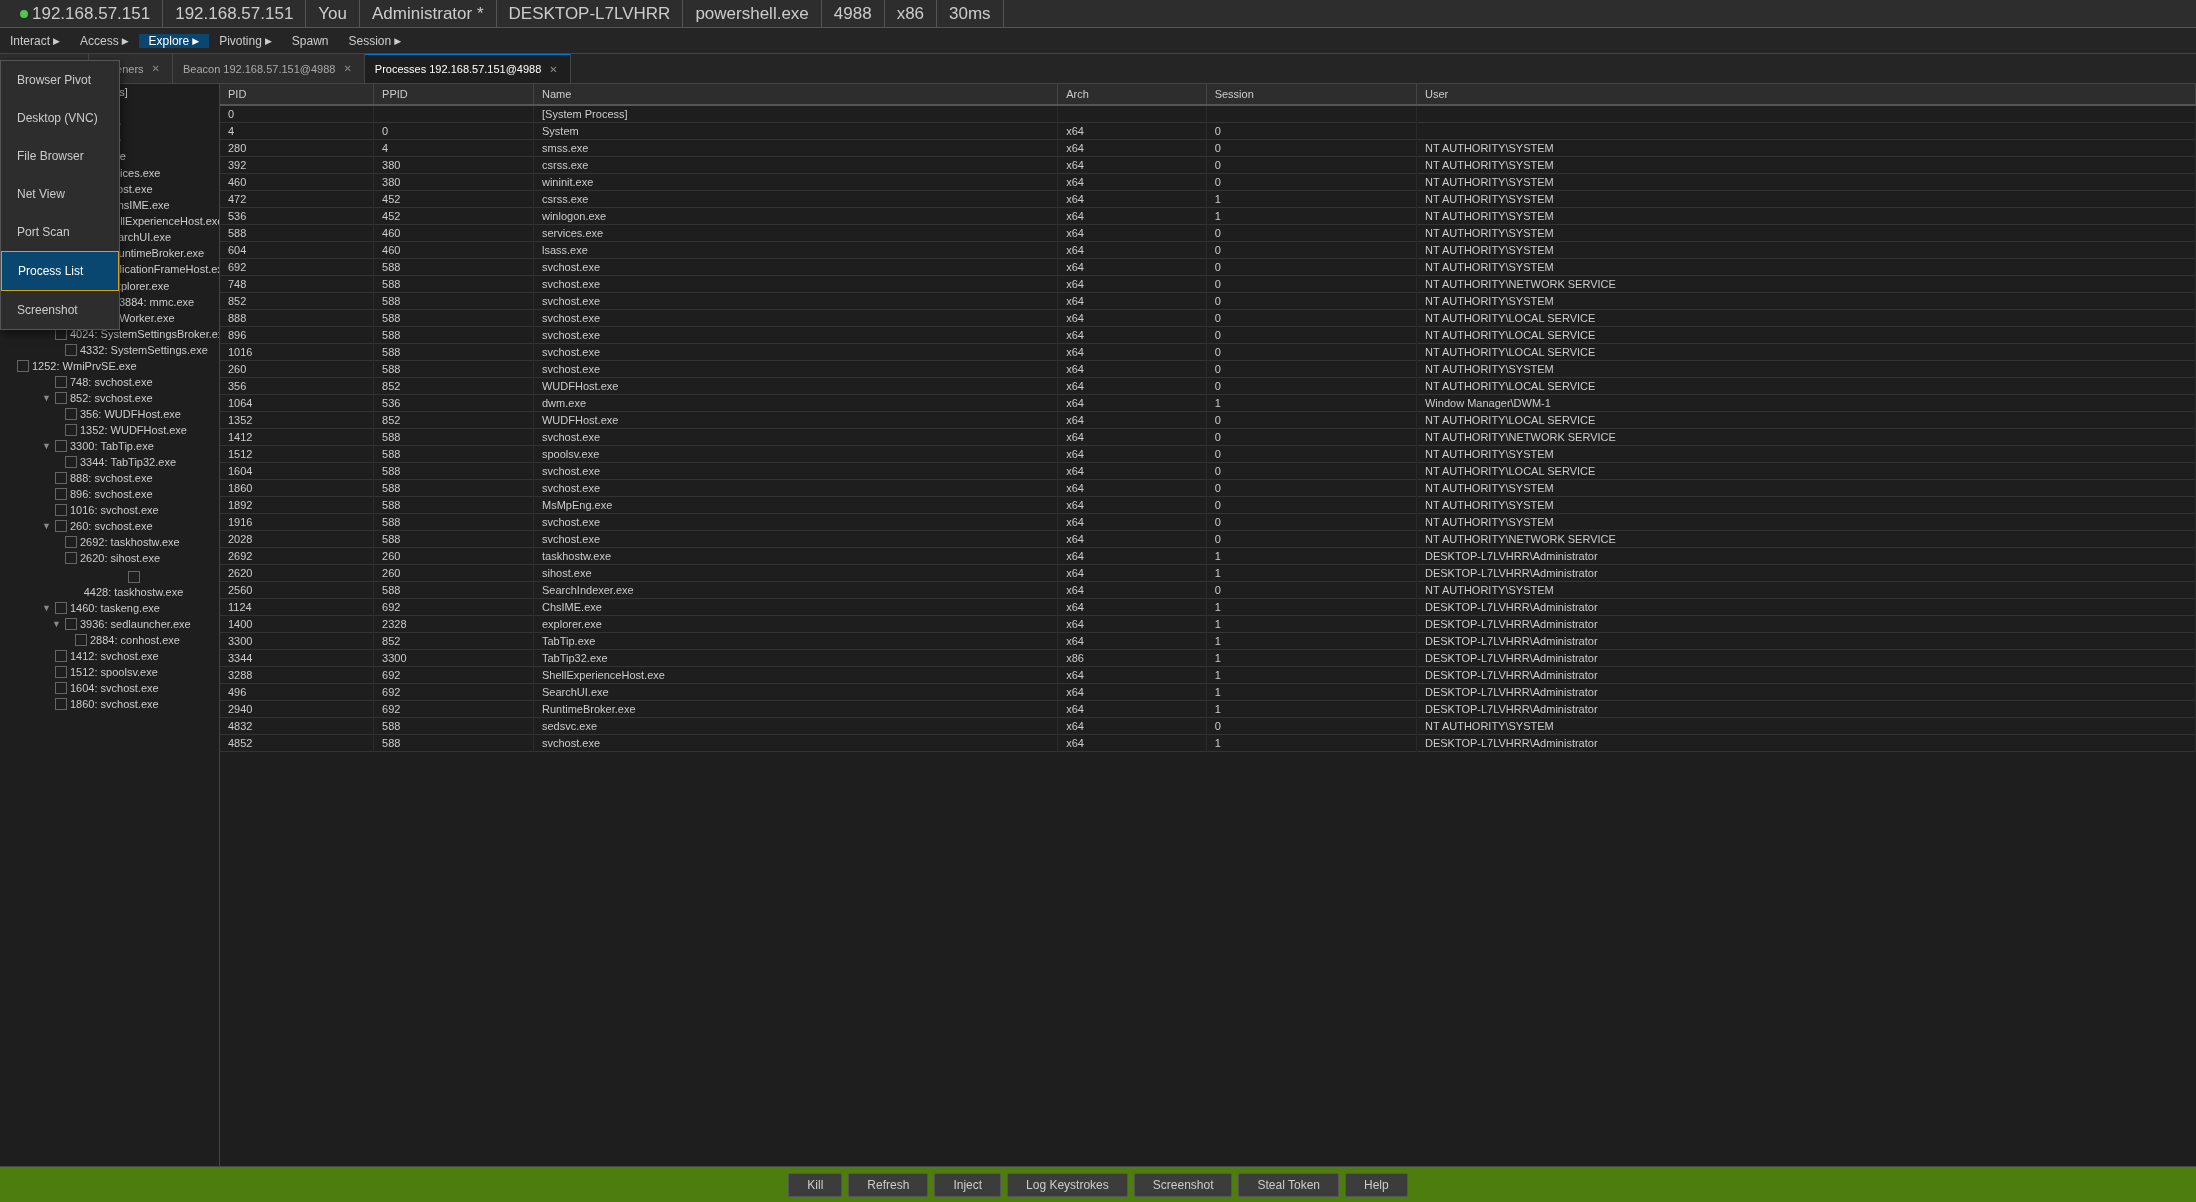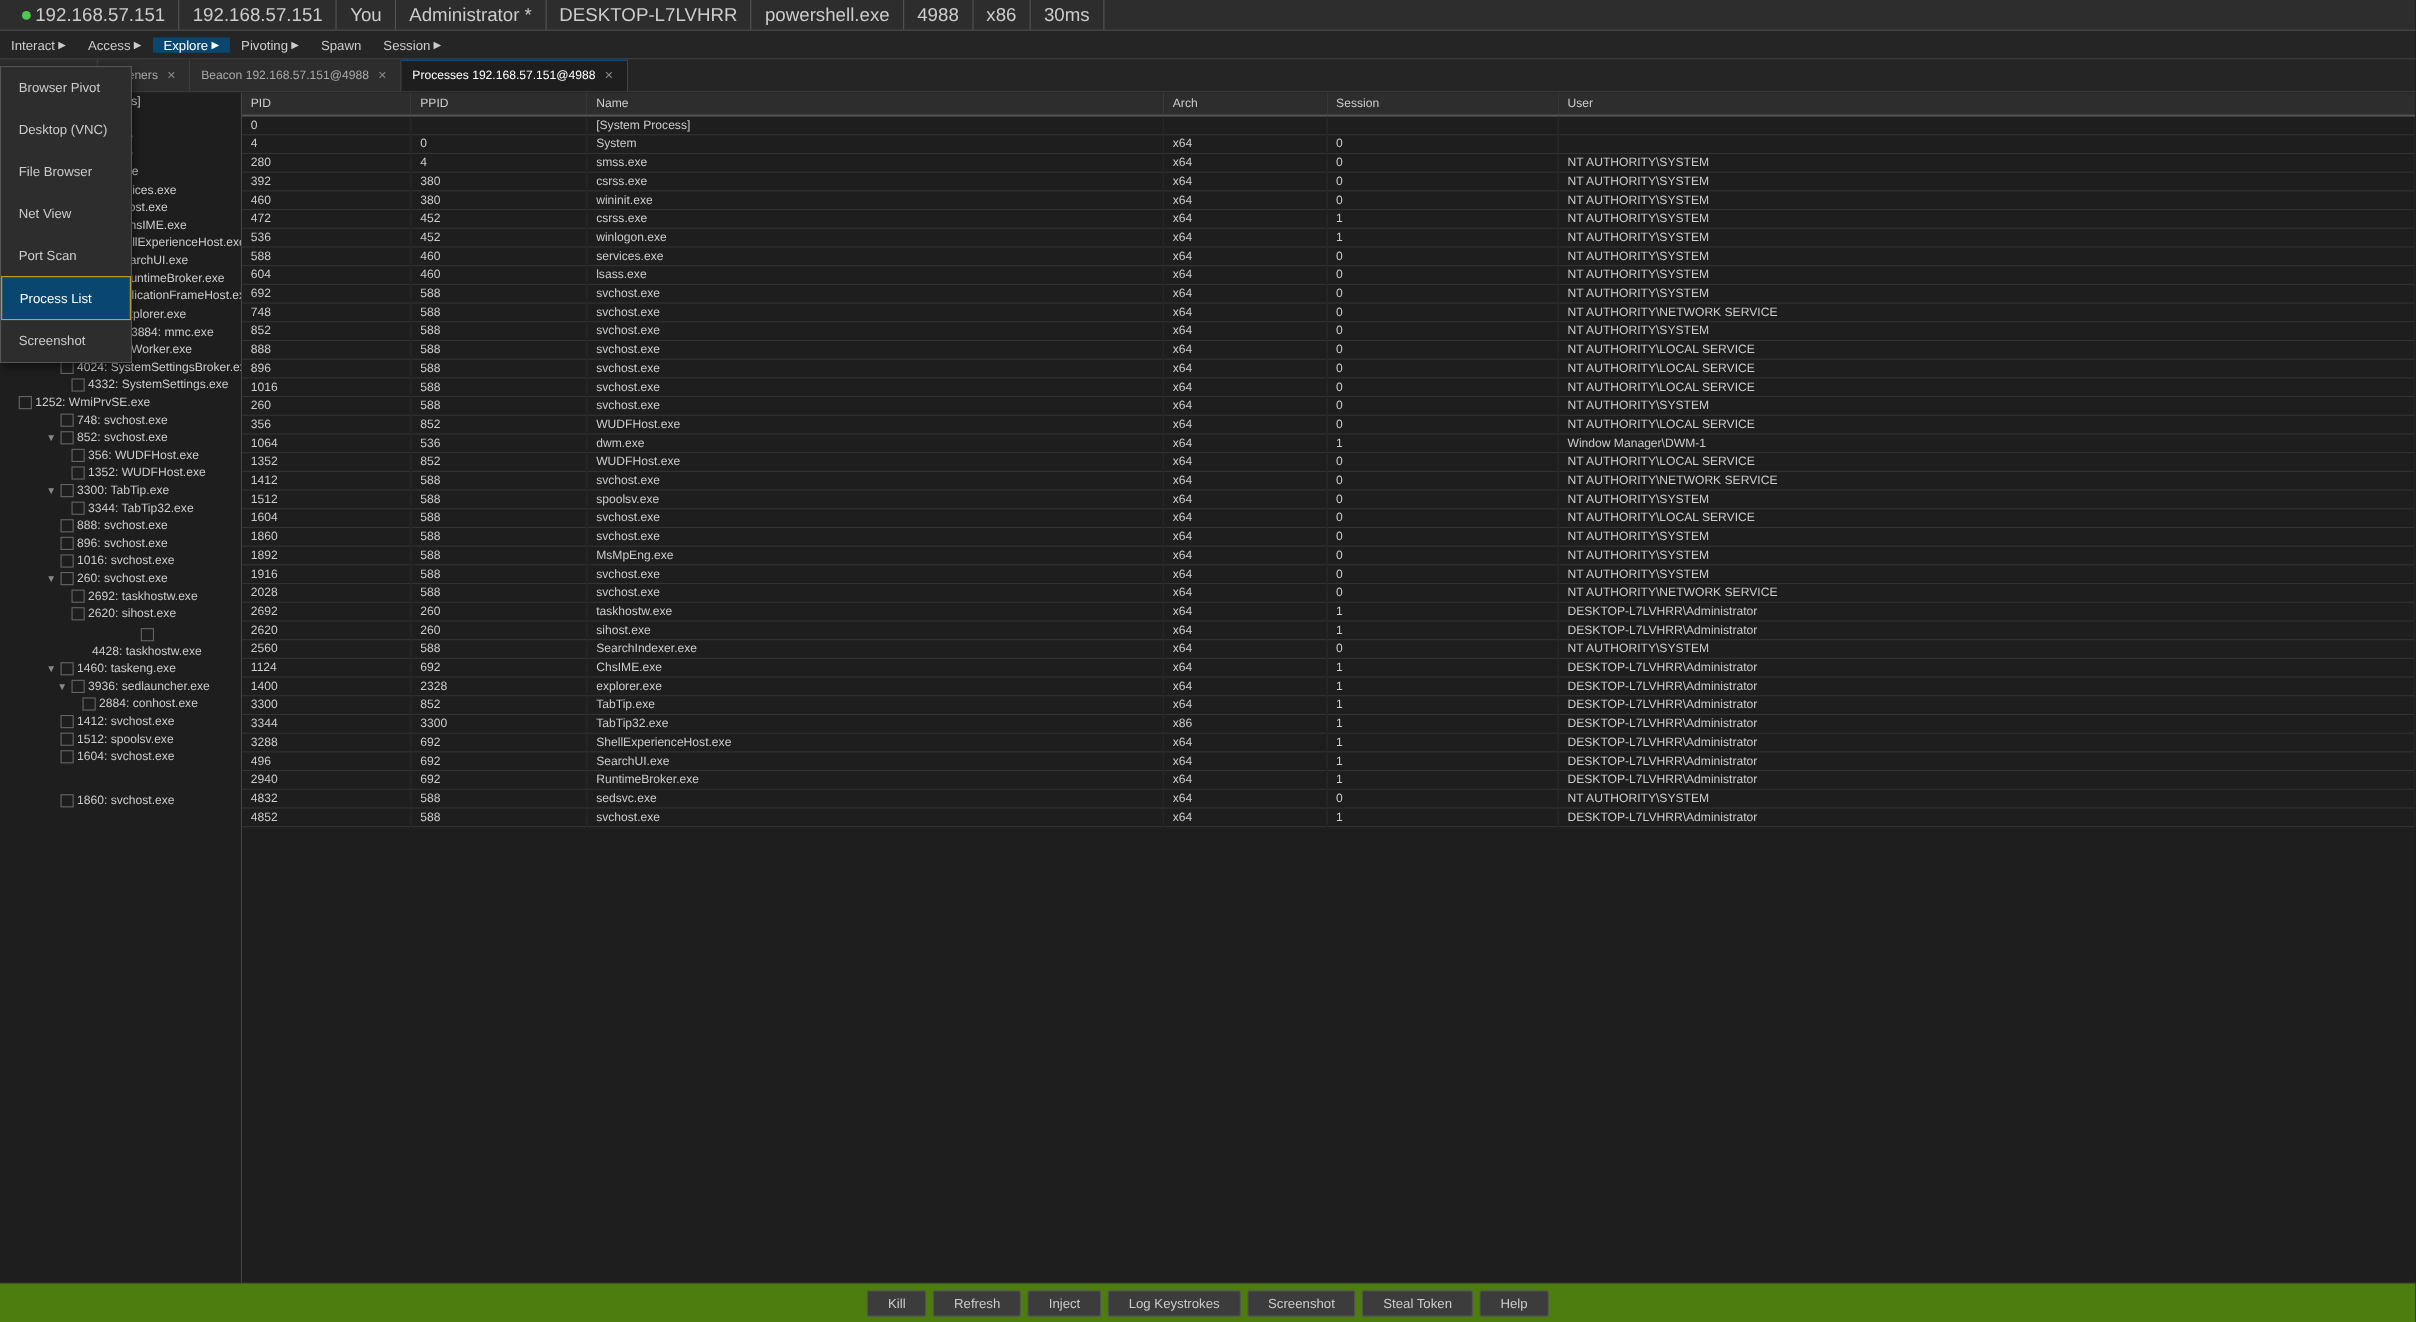--- a/index.html
+++ b/index.html
@@ -520,21 +520,21 @@
     <div class="tree-item" style="padding-left:42px;">
       <span style="width:10px;display:inline-block;"></span>
       <span class="checkbox"></span>
       <span>1512: spoolsv.exe</span>
     </div>
     <div class="tree-item" style="padding-left:42px;">
       <span style="width:10px;display:inline-block;"></span>
       <span class="checkbox"></span>
       <span>1604: svchost.exe</span>
     </div>
-    <div class="tree-item" style="padding-left:42px;margin-top:24px;">
+    <div class="tree-item" style="padding-left:42px;">
       <span style="width:10px;display:inline-block;"></span>
       <span class="checkbox"></span>
       <span>1860: svchost.exe</span>
     </div>
   </div>
 
   <div class="table-panel">
     <table>
       <thead>
         <tr>

